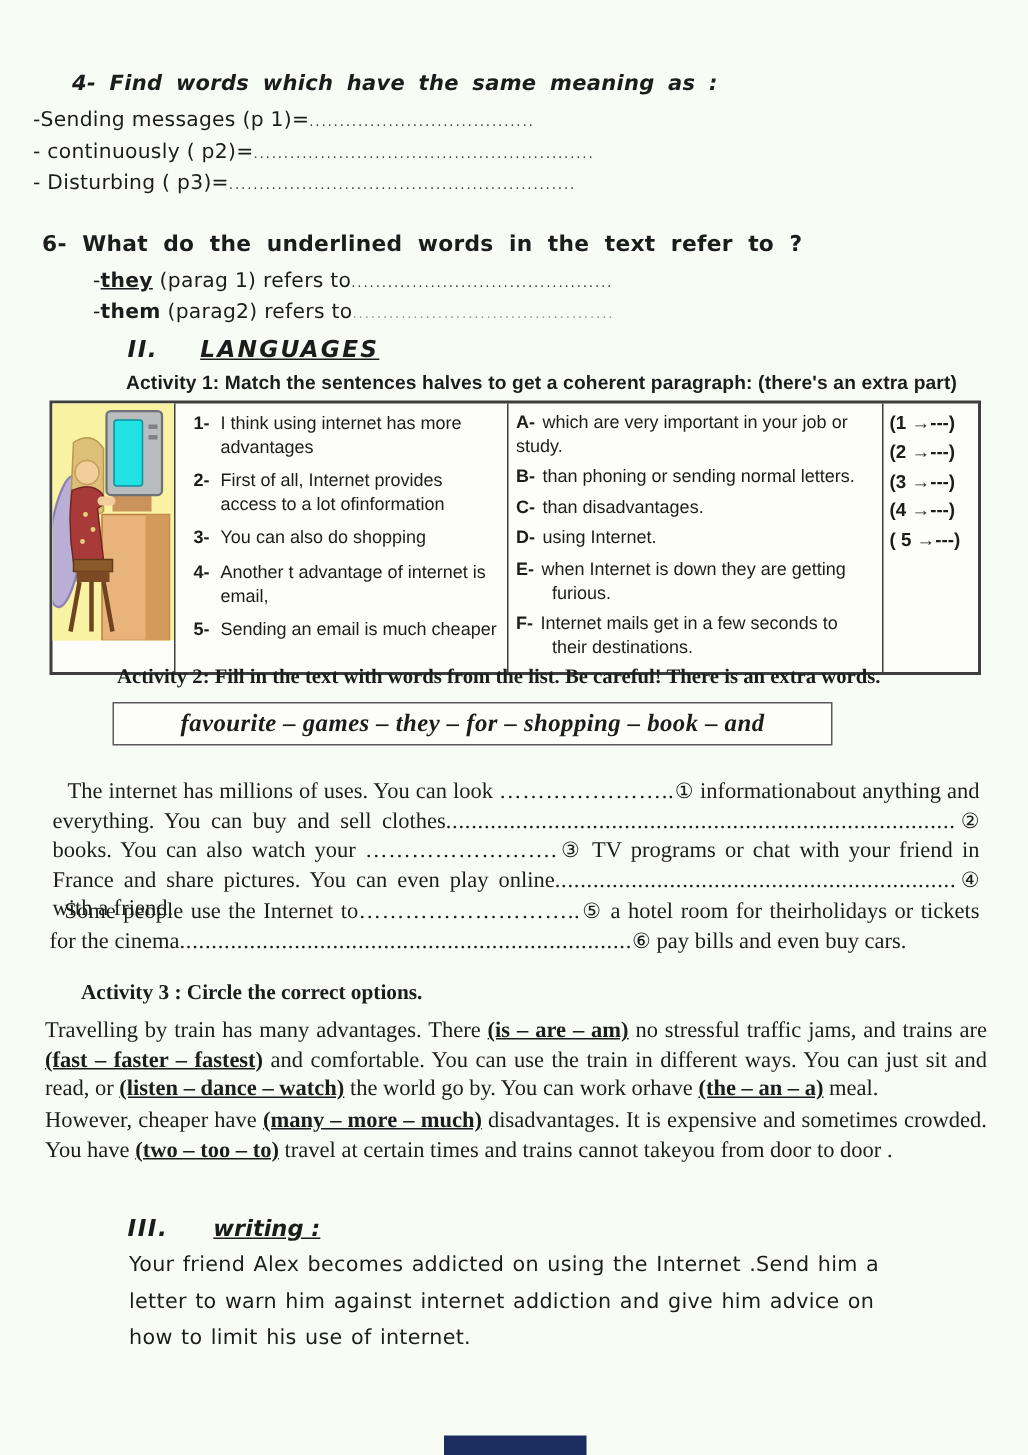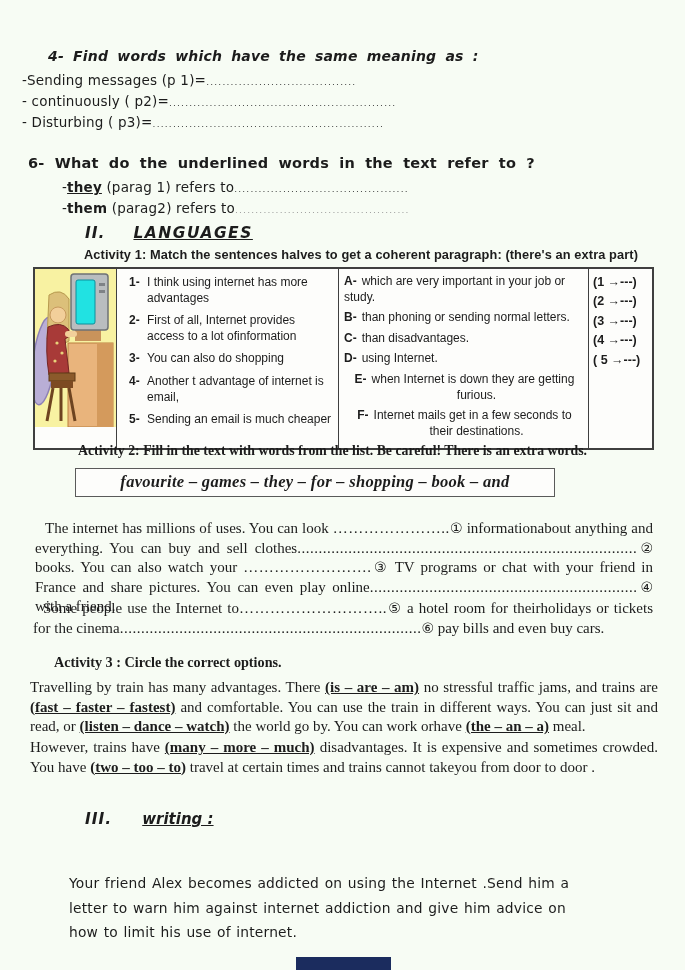--- a/index.html
+++ b/index.html
@@ -34,21 +34,21 @@
   .match-table .col:first-child { border-left: none; }
   .col-img { width: 81px; height: 158px; background: #f8f2a2; overflow: hidden; }
   .col-left { width: 222px; padding: 6px 3px 4px 6px; }
   .col-right { width: 250px; padding: 5px 3px 4px 5px; }
   .col-ans { width: 64px; padding: 4px 2px 2px 4px; }
   .mi { display: flex; font-size: 12px; line-height: 1.3; margin-bottom: 7px; }
   .mn { width: 24px; flex: 0 0 24px; font-weight: bold; padding-left: 6px; }
   .mt { flex: 1; }
   .ri { font-size: 12px; line-height: 1.3; margin-bottom: 5px; }
   .ri .rl { font-weight: bold; margin-right: 5px; }
-  .ri.hang { padding-left: 24px; text-indent: -24px; text-align: center; }
+  .ri.hang { padding-left: 24px; text-indent: -24px; }
   .ans-line { font-size: 12.5px; font-weight: bold; line-height: 1.55; white-space: nowrap; }
 
   
   .act-serif-title { font-size: 13.8px; font-weight: bold; }
   .word-box { border: 1.4px solid #5a5a5a; background: #fdfdfb; text-align: center; padding: 3px 0 4px 0; }
   .word-bank { font-size: 16.5px; font-weight: bold; font-style: italic; letter-spacing: 0.3px; }
   .para { font-size: 15px; line-height: 19.5px; text-align: justify; text-indent: 10px; }
   .gap { word-break: break-all; letter-spacing: 0.5px; }
   .cnum { font-family: "DejaVu Sans", sans-serif; font-size: 14px; }
   .opt { font-weight: bold; text-decoration: underline; }
@@ -164,23 +164,23 @@
     <span>Some people use the Internet to</span><span class="gap">………………………..</span><span class="cnum">⑤</span><span> a hotel room for theirholidays or tickets for the cinema</span><span class="gap">.......................................................................</span><span class="cnum">⑥</span><span> pay bills and even buy cars.</span>
   </div>
 
   <div class="abs serif act-serif-title" style="left:54px; top:654px; font-size:14.2px;">Activity 3 : Circle the correct options.</div>
 
   <div class="abs serif para" style="left:30px; top:678px; width:628px; text-indent:0;">
     <span>Travelling by train has many advantages. There </span><span class="opt">(is – are – am)</span><span> no stressful traffic jams, and trains are </span><span class="opt">(fast – faster – fastest)</span><span> and comfortable. You can use the train in different ways. You can just sit and read, or </span><span class="opt">(listen – dance – watch)</span><span> the world go by. You can work orhave </span><span class="opt">(the – an – a)</span><span> meal.</span>
   </div>
 
   <div class="abs serif para" style="left:30px; top:738px; width:628px; text-indent:0;">
-    <span>However, trains have </span><span class="opt">(many – more – much)</span><span> disadvantages. It is expensive and sometimes crowded. You have </span><span class="opt">(two – too – to)</span><span> travel at certain times and trains cannot takeyou from door to door .</span>
+    <span>However, cheaper have </span><span class="opt">(many – more – much)</span><span> disadvantages. It is expensive and sometimes crowded. You have </span><span class="opt">(two – too – to)</span><span> travel at certain times and trains cannot takeyou from door to door .</span>
   </div>
 
   <div class="abs comic" style="left:85px; top:809px;">
     <span class="roman">III.</span><span class="writing-title">writing :</span>
   </div>
-  <div class="abs comic prompt" style="left:69px; top:831px; width:528px;margin-top:40px;">Your friend Alex becomes addicted on using the Internet .Send him a letter to warn him against internet addiction and give him advice on how to limit his use of internet.</div>
+  <div class="abs comic prompt" style="left:86px; top:831px; width:528px;">Your friend Alex becomes addicted on using the Internet .Send him a letter to warn him against internet addiction and give him advice on how to limit his use of internet.</div>
 
   <div class="abs bottom-bar"></div>
 
 </div>
 
 </body></html>

